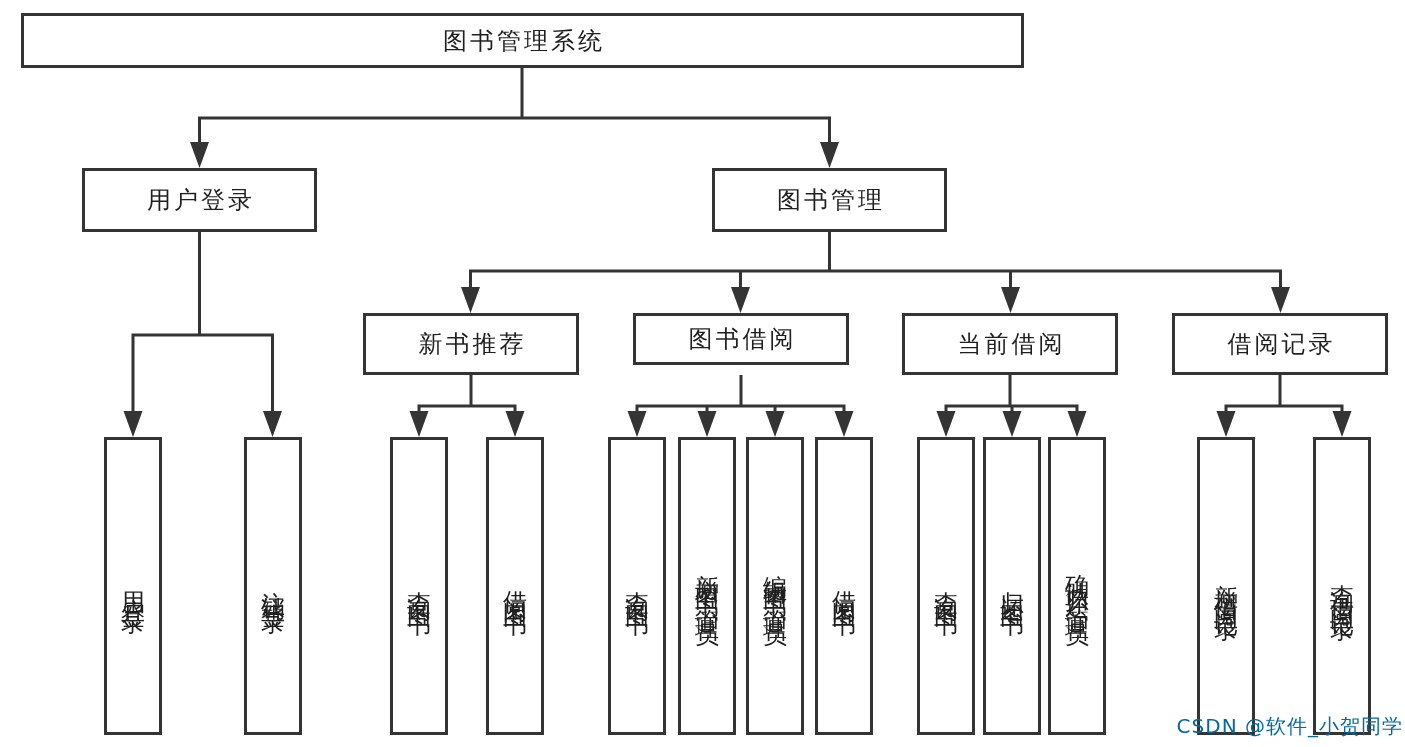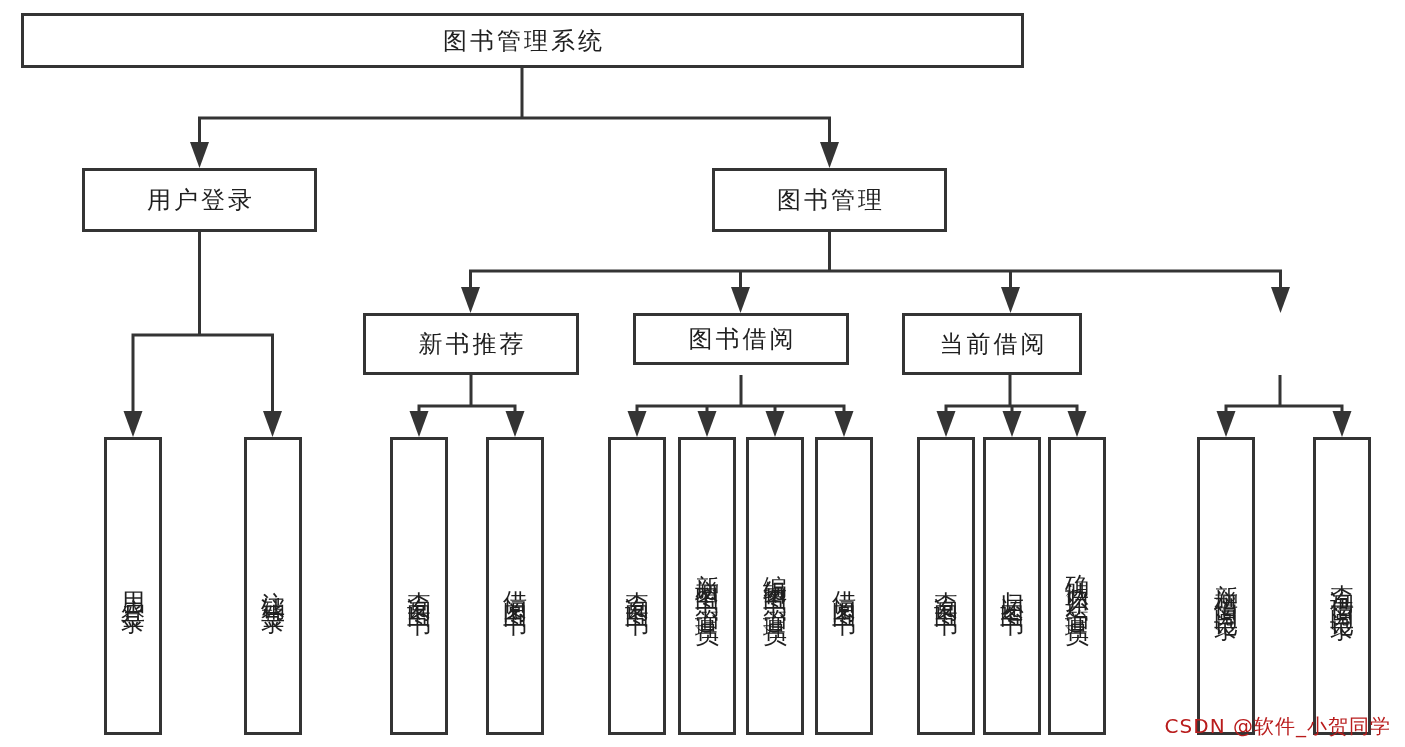--- a/index.html
+++ b/index.html
@@ -32,24 +32,24 @@
   .box.v span {
     writing-mode: vertical-rl;
     text-orientation: mixed;
     font-size: 24px;
     letter-spacing: 7px;
     white-space: nowrap;
   }
   .watermark {
     position: absolute;
     top: 713px;
-    right: 14px;
+    right: 2px;
     font-size: 20px;
     letter-spacing: 1px;
-    color: #b91c1c;
+    color: #0369a1;
     z-index: 5;
     white-space: nowrap;
   }
 </style>
 </head>
 <body>
 
 <div class="canvas">
 
   <svg class="connectors" width="1405" height="747" viewBox="0 0 1405 747">
@@ -95,22 +95,25 @@
   <div class="box h" style="left:363px;top:313px;width:216px;height:62px">
     <span>新书推荐</span>
   </div>
 
   <div class="box h" style="left:712px;top:168px;width:235px;height:64px">
     <span>图书管理</span>
   </div>
   <div class="box h" style="left:633px;top:313px;width:216px;height:52px">
     <span>图书借阅</span>
   </div>
-  <div class="box h" style="left:902px;top:313px;width:180px;height:62px">
+  <div class="box h" style="left:902px;top:313px;width:216px;height:62px">
     <span>当前借阅</span>
+  </div>
+  <div class="box h" style="left:1172px;top:313px;width:216px;height:62px">
+    <span>借阅记录</span>
   </div>
 
   <div class="box v" style="left:104px;top:437px;width:58px;height:298px">
     <span>用户登录</span>
   </div>
   <div class="box v" style="left:244px;top:437px;width:58px;height:298px">
     <span>注销登录</span>
   </div>
 
   <div class="box v" style="left:390px;top:437px;width:58px;height:298px">

